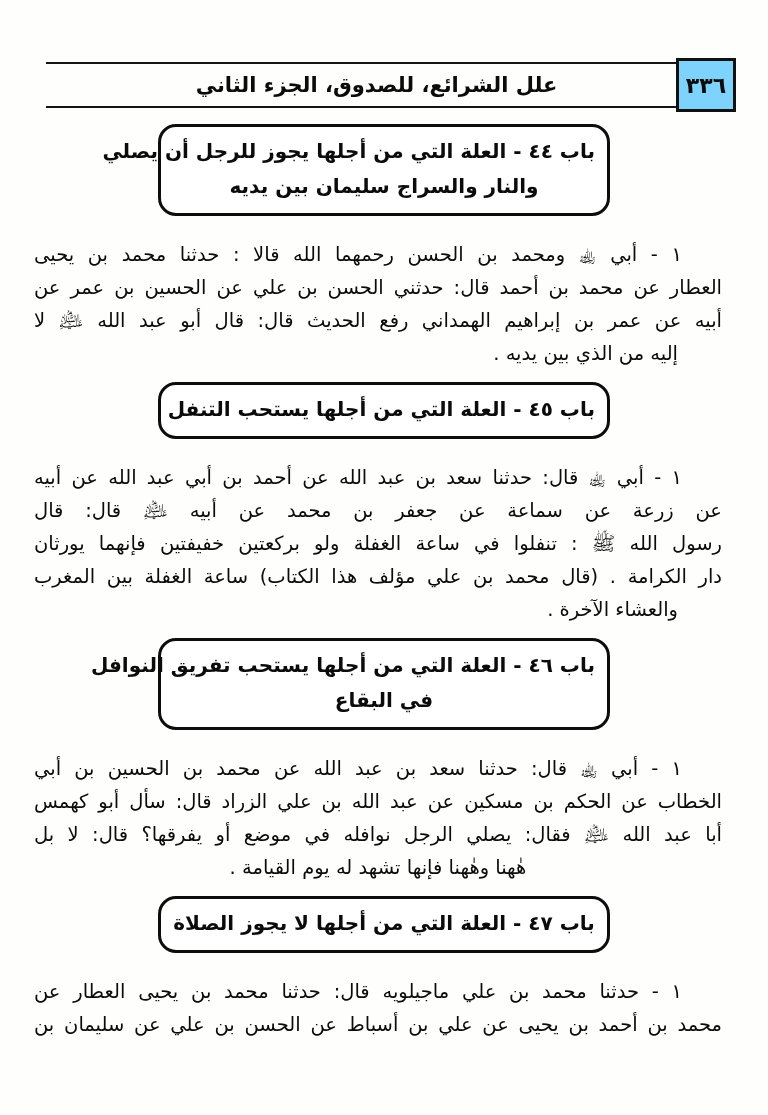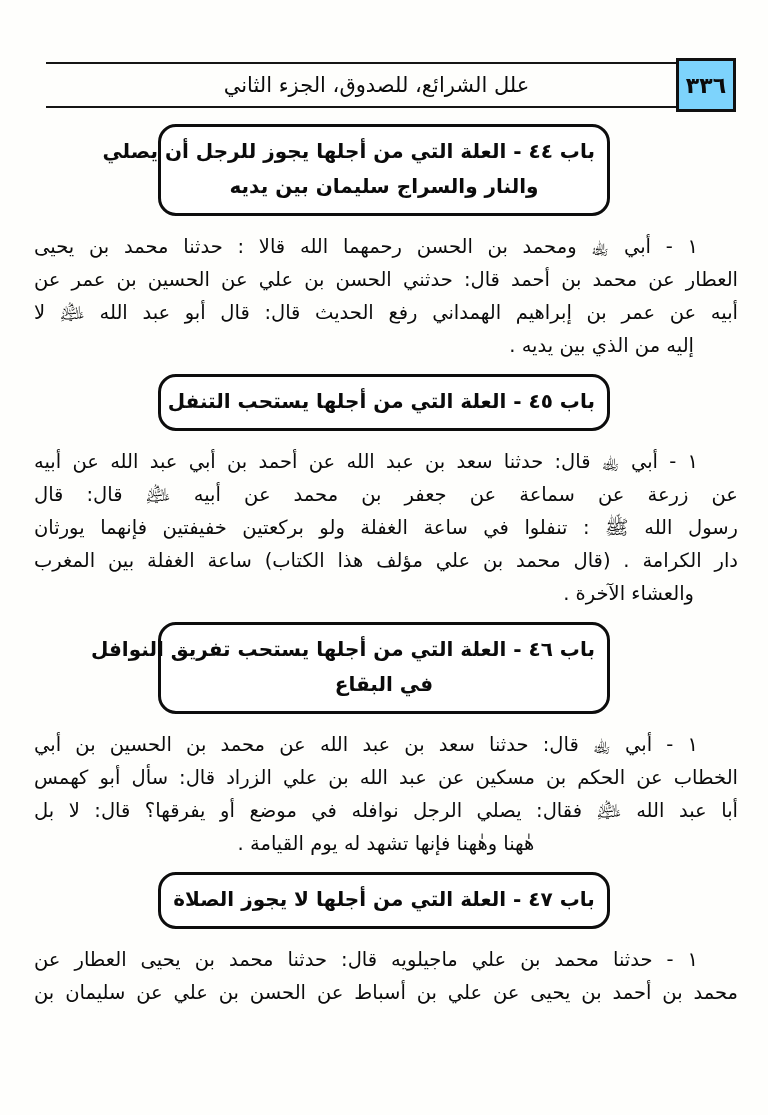--- a/index.html
+++ b/index.html
@@ -32,45 +32,45 @@
   }
   .title-band {
     flex:1 1 auto;
     border-top:2px solid #151515;
     border-bottom:2px solid #151515;
     height:42px;
     display:flex; align-items:center; justify-content:center;
   }
   .book-title {
     font-size:21px;
-    font-weight:normal;
+    font-weight:bold;
     letter-spacing:0.5px;
     margin-left:31px;
   }
 
   
   .chapter-box {
     width:452px;
-    margin:12px auto 14px auto;
+    margin:12px auto 22px auto;
     border:3px solid #0d0d0d;
     border-radius:18px;
     background:#fff;
     text-align:center;
     padding:7px 12px 9px 12px;
     box-sizing:border-box;
   }
   .chapter-line {
     font-size:20px;
     font-weight:bold;
     line-height:35px;
     white-space:nowrap;
   }
 
   
-  .paragraph { margin:4px 0 12px 4px; }
+  .paragraph { margin:4px 16px 12px 4px; }
   .text-line {
     font-size:19.5px;
     line-height:33px;
     text-align:justify;
     text-align-last:justify;
     white-space:nowrap;
   }
   .text-line.first { padding-right:40px; }
   .text-line.end   { text-align-last:right; padding-right:44px; }
   .text-line.end-center { text-align-last:center; }

